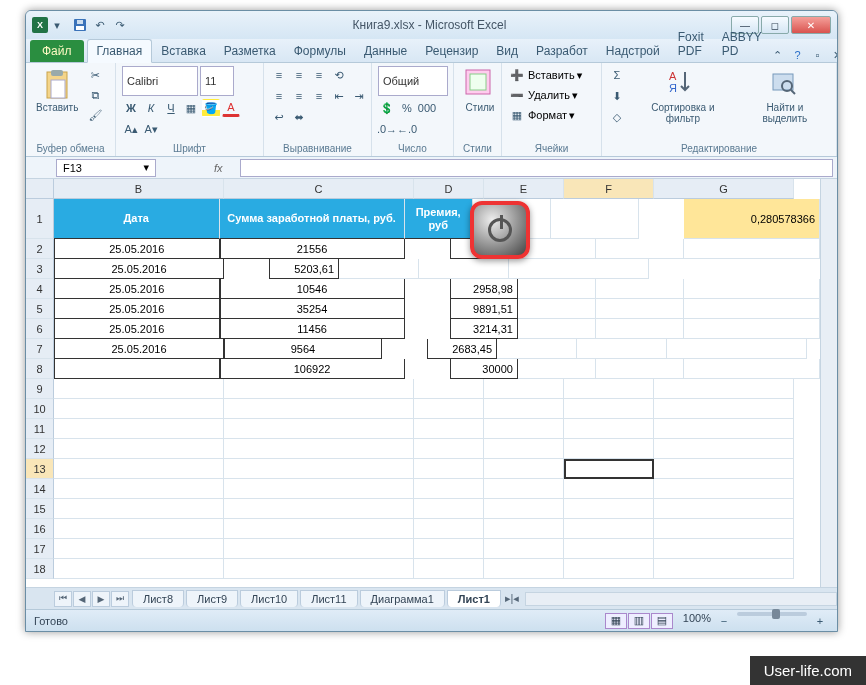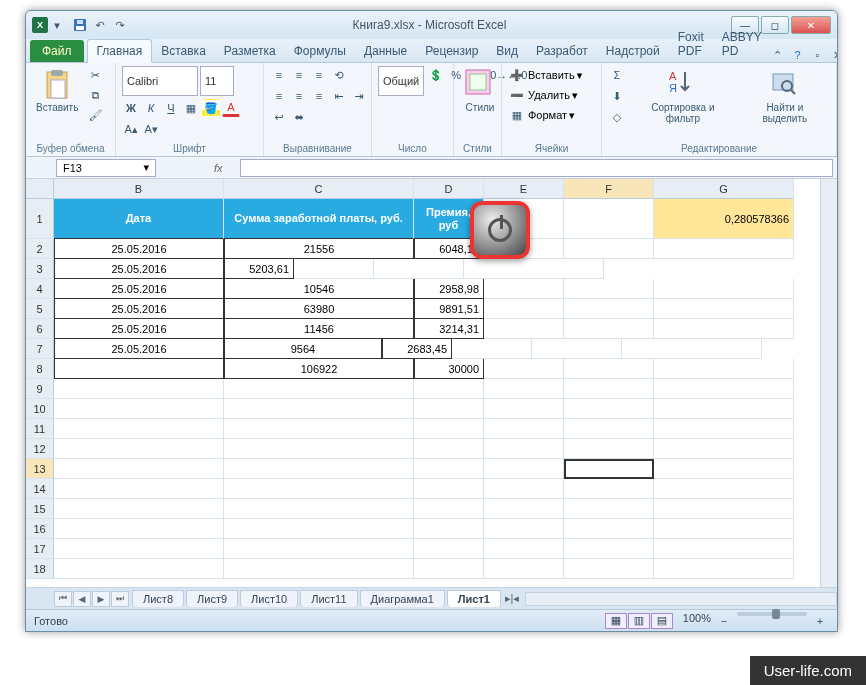--- a/index.html
+++ b/index.html
@@ -45,21 +45,21 @@
 .ch{background:#e6edf5;border-right:1px solid #d8e3ec;border-bottom:1px solid #bcd;display:flex;align-items:center;justify-content:center;font-size:11px;color:#333;}
 .ch.sel{background:#f9e6b8;}
 .cells{display:flex;flex-direction:column;}
 .row{height:20px;display:flex;}
 .cell{border-right:1px solid #d8e3ec;border-bottom:1px solid #d8e3ec;display:flex;align-items:center;padding:0 4px;font-size:11px;background:#fff;overflow:hidden;}
 .cell.hdr{background:#29abe2;color:#fff;font-weight:bold;justify-content:center;text-align:center;line-height:1.1;}
 .cell.hdr2{border-bottom:1px solid #333;}
 .cell.b{border:1px solid #333;border-top:none;}
 .cell.bb{border-bottom:1px solid #333;}
 .cell.c{justify-content:center;}
-.cell.r{justify-content:flex-end;}
+.cell.r{justify-content:flex-end;margin-left:45px;}
 .cell.bold{font-weight:normal;}
 .selcell{border:2px solid #333!important;}
 .vsb{width:17px;background:#e8eef5;border-left:1px solid #c5d4e1;}
 .tabs-bar{height:22px;background:#d9e5f0;border-top:1px solid #c5d4e1;display:flex;align-items:center;padding-left:28px;}
 .navbtn{width:18px;height:16px;display:flex;align-items:center;justify-content:center;color:#567;border:1px solid #bcd;background:#eef4fa;margin-right:1px;font-size:9px;}
 .stab{padding:2px 10px;background:#eef4fa;border:1px solid #bcd;border-bottom:none;margin-left:2px;font-size:11px;color:#345;border-radius:0 0 4px 4px;}
 .stab.active{background:#fff;font-weight:bold;}
 .hsb{flex:1;height:14px;background:#e8eef5;margin-left:6px;border:1px solid #c5d4e1;}
 .status{height:22px;background:linear-gradient(#e0ecf7,#cde0ef);border-top:1px solid #b5c9d9;display:flex;align-items:center;padding:0 8px;font-size:11px;color:#345;}
 .status .views{margin-left:auto;display:flex;gap:1px;}
@@ -189,21 +189,21 @@
         </div>
         <div class="smr">
           <span class="sbtn">↩</span>
           <span class="sbtn">⬌</span>
         </div>
       </div>
       <div class="grp-lbl">Выравнивание</div>
     </div>
 
     <div class="grp" style="width:82px;">
-      <div class="grp-body" style="flex-direction:row;gap:3px;">
+      <div class="grp-body" style="flex-direction:column;gap:3px;">
         <div class="combo" style="width:70px;">Общий</div>
         <div class="smr">
           <span class="sbtn">💲</span>
           <span class="sbtn">%</span>
           <span class="sbtn">000</span>
         </div>
         <div class="smr">
           <span class="sbtn">.0→</span>
           <span class="sbtn">←.0</span>
         </div>
@@ -349,21 +349,21 @@
         <div class="row">
               <div class="cell b c" style="width:170px;">25.05.2016</div>
               <div class="cell b c" style="width:190px;">10546</div>
               <div class="cell b r" style="width:70px;">2958,98</div>
               <div class="cell" style="width:80px;"></div>
               <div class="cell" style="width:90px;"></div>
               <div class="cell" style="width:140px;"></div>
             </div>
         <div class="row">
               <div class="cell b c" style="width:170px;">25.05.2016</div>
-              <div class="cell b c" style="width:190px;">63980</div>
+              <div class="cell b c" style="width:190px;">35254</div>
               <div class="cell b r" style="width:70px;">9891,51</div>
               <div class="cell" style="width:80px;"></div>
               <div class="cell" style="width:90px;"></div>
               <div class="cell" style="width:140px;"></div>
             </div>
         <div class="row">
               <div class="cell b c" style="width:170px;">25.05.2016</div>
               <div class="cell b c" style="width:190px;">11456</div>
               <div class="cell b r" style="width:70px;">3214,31</div>
               <div class="cell" style="width:80px;"></div>

